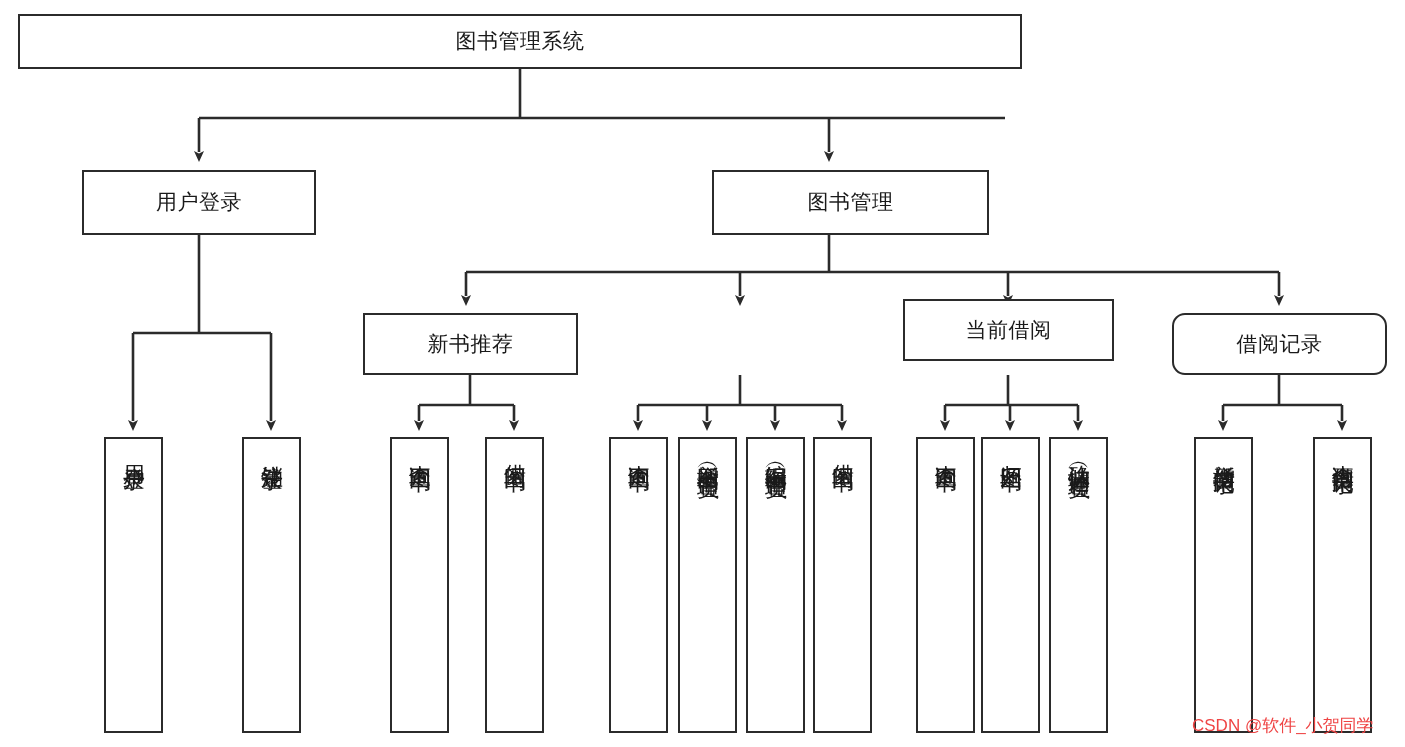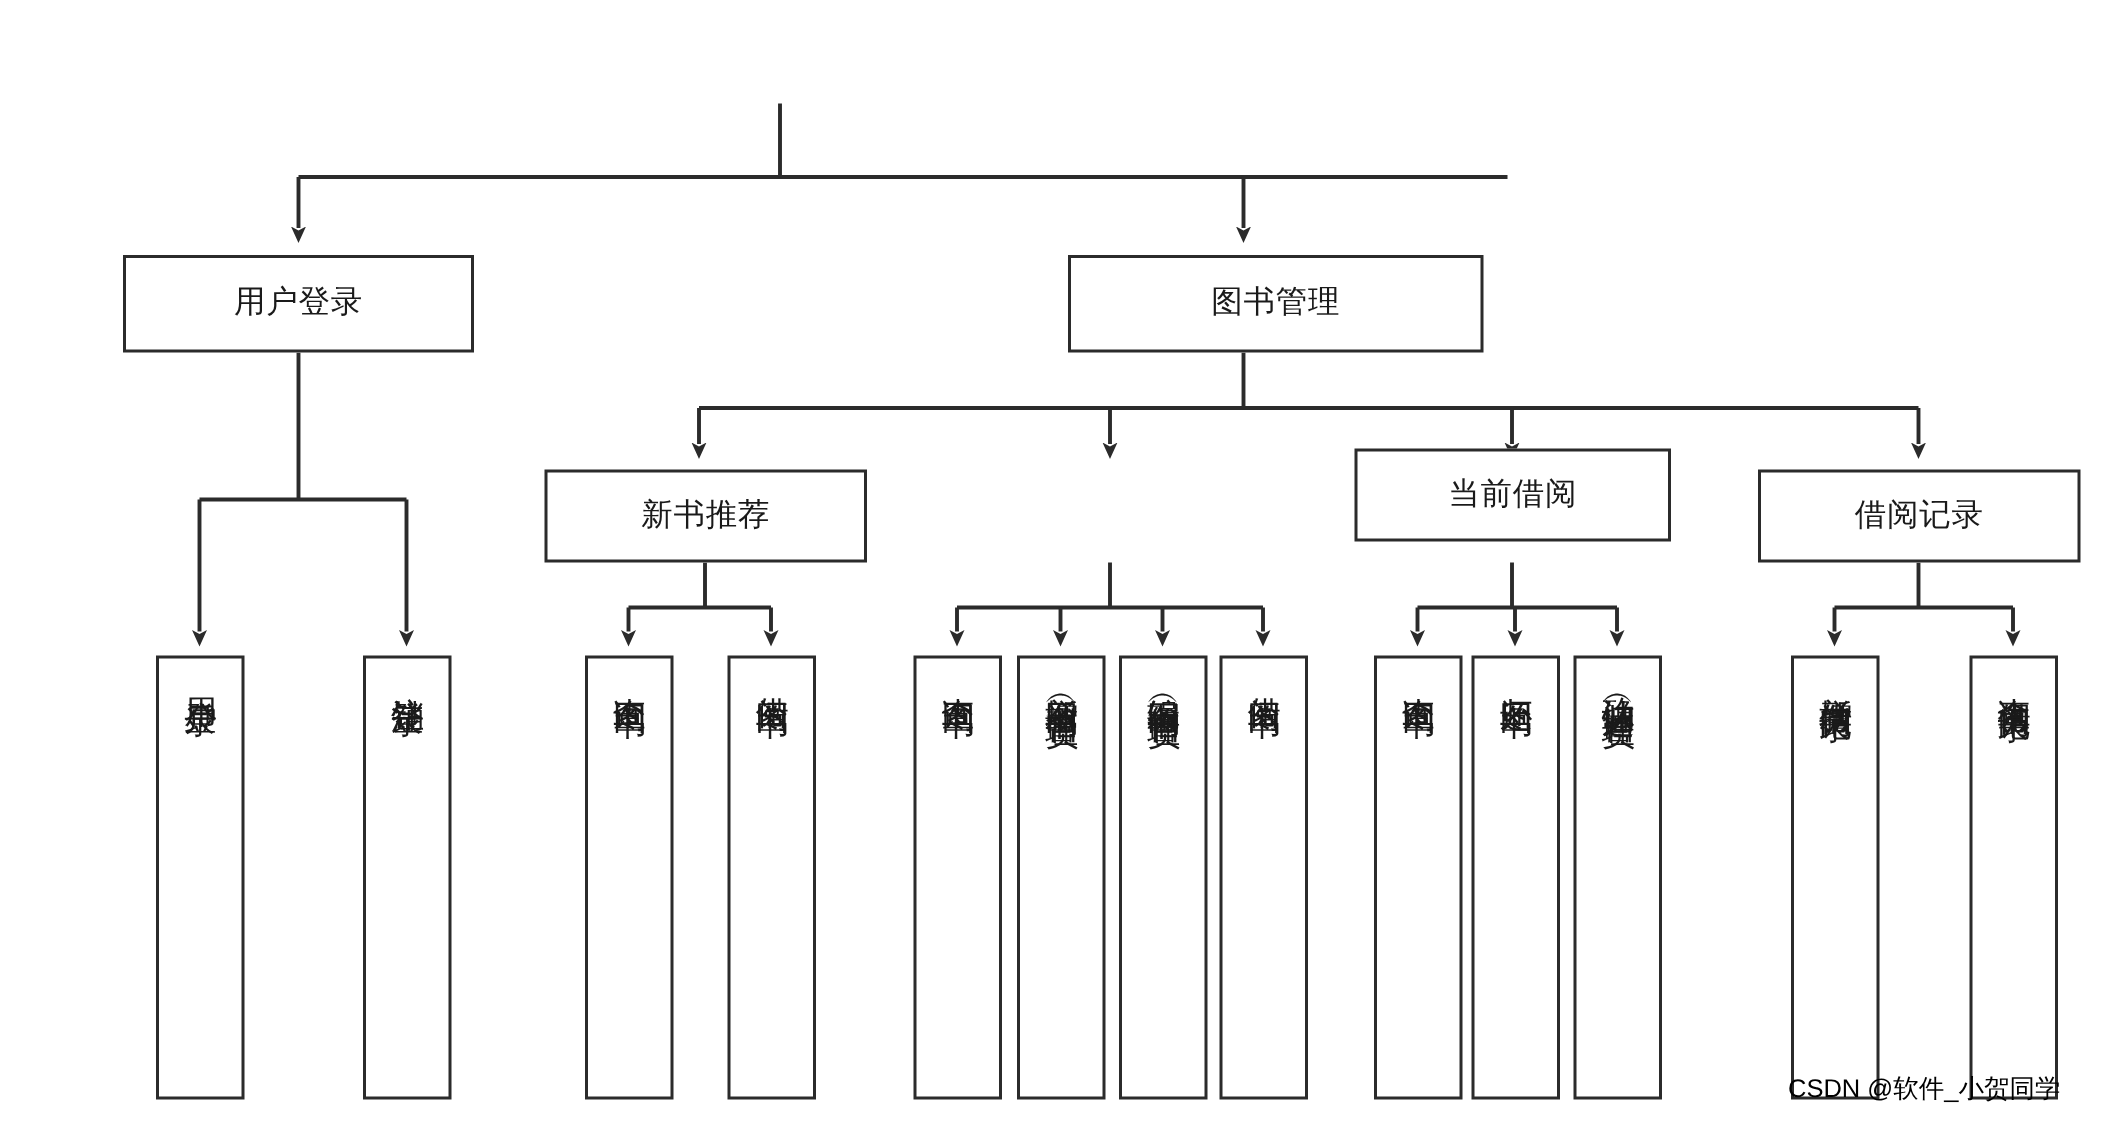--- a/index.html
+++ b/index.html
@@ -59,21 +59,21 @@
     line-height: 1.22;
     letter-spacing: 2px;
     white-space: normal;
     max-height: 276px;
   }
   .watermark {
     position: absolute;
     left: 1192px;
     top: 714px;
     font-size: 17px;
-    color: #000000;
+    color: #ef4444;
     white-space: nowrap;
     z-index: 5;
     font-family: "Liberation Sans", "DejaVu Sans", sans-serif;
   }
 </style>
 </head>
 <body>
 
 <div id="canvas">
 
@@ -120,35 +120,38 @@
       <path d="M1010,405 L1010,421" marker-end="url(#arr)"></path>
       <path d="M1078,405 L1078,421" marker-end="url(#arr)"></path>
 
       <path d="M1279,375 L1279,405"></path>
       <path d="M1223,405 L1342,405"></path>
       <path d="M1223,405 L1223,421" marker-end="url(#arr)"></path>
       <path d="M1342,405 L1342,421" marker-end="url(#arr)"></path>
     </g>
   </svg>
 
+  <div class="node root" style="left:18px; top:14px; width:1004px; height:55px;">
+    <span class="node-label">图书管理系统</span>
+  </div>
 
   <div class="node" style="left:82px; top:170px; width:234px; height:65px;">
     <span class="node-label">用户登录</span>
   </div>
   <div class="node" style="left:712px; top:170px; width:277px; height:65px;">
     <span class="node-label">图书管理</span>
   </div>
 
   <div class="node" style="left:363px; top:313px; width:215px; height:62px;">
     <span class="node-label">新书推荐</span>
   </div>
   <div class="node" style="left:903px; top:299px; width:211px; height:62px;">
     <span class="node-label">当前借阅</span>
   </div>
-  <div class="node" style="left:1172px; top:313px; width:215px; height:62px;">
+  <div class="node" style="left:1172px; top:313px; width:215px; height:62px;border-radius:13px;">
     <span class="node-label">借阅记录</span>
   </div>
 
   <div class="node leaf" style="left:104px; top:437px; width:59px; height:296px;">
     <span class="node-label">用户登录</span>
   </div>
   <div class="node leaf" style="left:242px; top:437px; width:59px; height:296px;">
     <span class="node-label">注销登录</span>
   </div>
 

